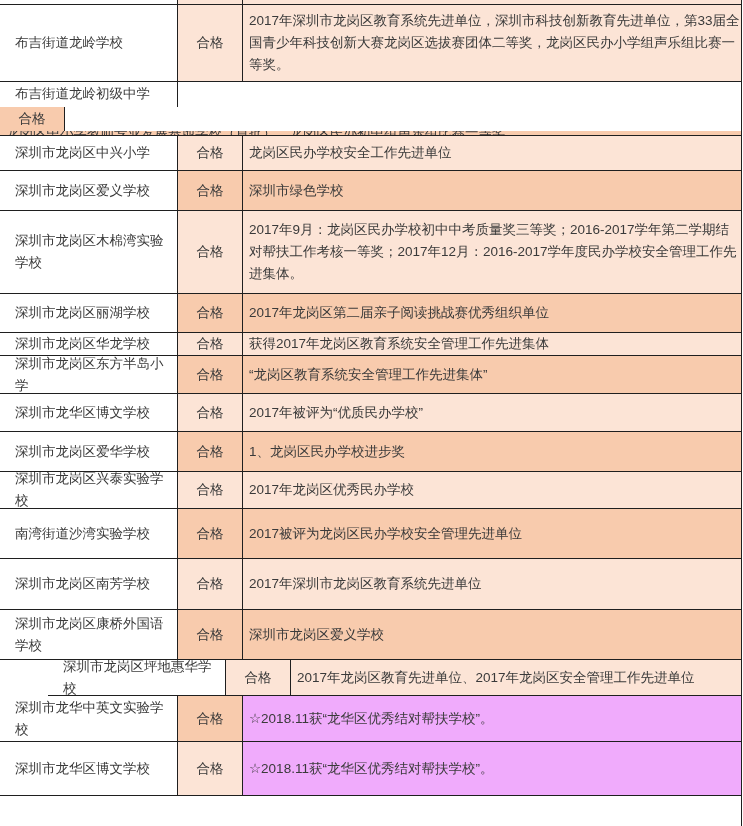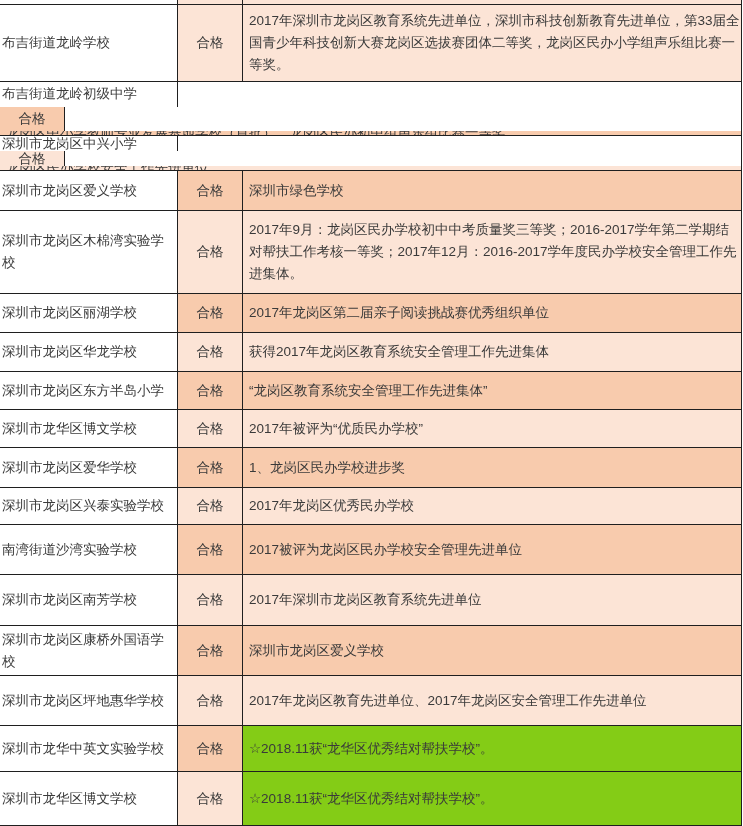--- a/index.html
+++ b/index.html
@@ -20,36 +20,36 @@
   }
   .cell{
     box-sizing:border-box;
     display:flex;align-items:center;
     font-size:13.5px;line-height:22px;
     overflow:hidden;
   }
   .c-school{
     width:178px;min-width:178px;
     background:#ffffff;
-    padding:2px 4px 2px 2px;
+    padding:2px 4px 2px 15px;
     border-right:1px solid #1f1f1f;
   }
   .c-status{
     width:65px;min-width:65px;
     justify-content:center;
     border-right:1px solid #1f1f1f;
     padding:2px 0;
   }
   .c-ach{
     flex:1;
     padding:2px 0 2px 6px;
   }
   .tone-light{background:#FCE4D6;}
   .tone-dark{background:#F8CBAD;}
-  .tone-white{background:#84cc16;}
+  .tone-white{background:#f0abfc;}
   .sliver{height:5px;}
   .sliver .cell{padding:0;}
 </style>
 </head>
 <body>
 
 <div class="table">
 
   <div class="row sliver">
     <div class="cell c-school"></div>
@@ -60,41 +60,41 @@
       <div class="row" style="height: 77px;">
         <div class="cell c-school">布吉街道龙岭学校</div>
         <div class="cell c-status tone-light">合格</div>
         <div class="cell c-ach tone-light">2017年深圳市龙岗区教育系统先进单位，深圳市科技创新教育先进单位，第33届全国青少年科技创新大赛龙岗区选拔赛团体二等奖，龙岗区民办小学组声乐组比赛一等奖。</div>
       </div>
       <div class="row" style="height: 54px; flex-direction: column;">
         <div class="cell c-school">布吉街道龙岭初级中学</div>
         <div class="cell c-status tone-dark">合格</div>
         <div class="cell c-ach tone-dark">龙岗区中小学教师专业发展基地学校（首批），龙岗区民办初中组声乐组比赛一等奖。</div>
       </div>
-      <div class="row" style="height: 35px; flex-direction: column;">
+      <div class="row" style="height: 35px;">
         <div class="cell c-school">深圳市龙岗区中兴小学</div>
         <div class="cell c-status tone-light">合格</div>
         <div class="cell c-ach tone-light">龙岗区民办学校安全工作先进单位</div>
       </div>
       <div class="row" style="height: 40px;">
         <div class="cell c-school">深圳市龙岗区爱义学校</div>
         <div class="cell c-status tone-dark">合格</div>
         <div class="cell c-ach tone-dark">深圳市绿色学校</div>
       </div>
       <div class="row" style="height: 83px;">
         <div class="cell c-school">深圳市龙岗区木棉湾实验学校</div>
         <div class="cell c-status tone-light">合格</div>
         <div class="cell c-ach tone-light">2017年9月：龙岗区民办学校初中中考质量奖三等奖；2016-2017学年第二学期结对帮扶工作考核一等奖；2017年12月：2016-2017学年度民办学校安全管理工作先进集体。</div>
       </div>
       <div class="row" style="height: 39px;">
         <div class="cell c-school">深圳市龙岗区丽湖学校</div>
         <div class="cell c-status tone-dark">合格</div>
         <div class="cell c-ach tone-dark">2017年龙岗区第二届亲子阅读挑战赛优秀组织单位</div>
       </div>
-      <div class="row" style="height: 39px;">
+      <div class="row" style="height: 23px;">
         <div class="cell c-school">深圳市龙岗区华龙学校</div>
         <div class="cell c-status tone-light">合格</div>
         <div class="cell c-ach tone-light">获得2017年龙岗区教育系统安全管理工作先进集体</div>
       </div>
       <div class="row" style="height: 38px;">
         <div class="cell c-school">深圳市龙岗区东方半岛小学</div>
         <div class="cell c-status tone-dark">合格</div>
         <div class="cell c-ach tone-dark">“龙岗区教育系统安全管理工作先进集体”</div>
       </div>
       <div class="row" style="height: 38px;">
@@ -120,21 +120,21 @@
       <div class="row" style="height: 51px;">
         <div class="cell c-school">深圳市龙岗区南芳学校</div>
         <div class="cell c-status tone-light">合格</div>
         <div class="cell c-ach tone-light">2017年深圳市龙岗区教育系统先进单位</div>
       </div>
       <div class="row" style="height: 50px;">
         <div class="cell c-school">深圳市龙岗区康桥外国语学校</div>
         <div class="cell c-status tone-dark">合格</div>
         <div class="cell c-ach tone-dark">深圳市龙岗区爱义学校</div>
       </div>
-      <div class="row" style="height: 50px;">
+      <div class="row" style="height: 36px; margin-left: 48px;">
         <div class="cell c-school">深圳市龙岗区坪地惠华学校</div>
         <div class="cell c-status tone-light">合格</div>
         <div class="cell c-ach tone-light">2017年龙岗区教育先进单位、2017年龙岗区安全管理工作先进单位</div>
       </div>
       <div class="row" style="height: 46px;">
         <div class="cell c-school">深圳市龙华中英文实验学校</div>
         <div class="cell c-status tone-dark">合格</div>
         <div class="cell c-ach tone-white">☆2018.11获“龙华区优秀结对帮扶学校”。</div>
       </div>
       <div class="row" style="height: 54px;">

